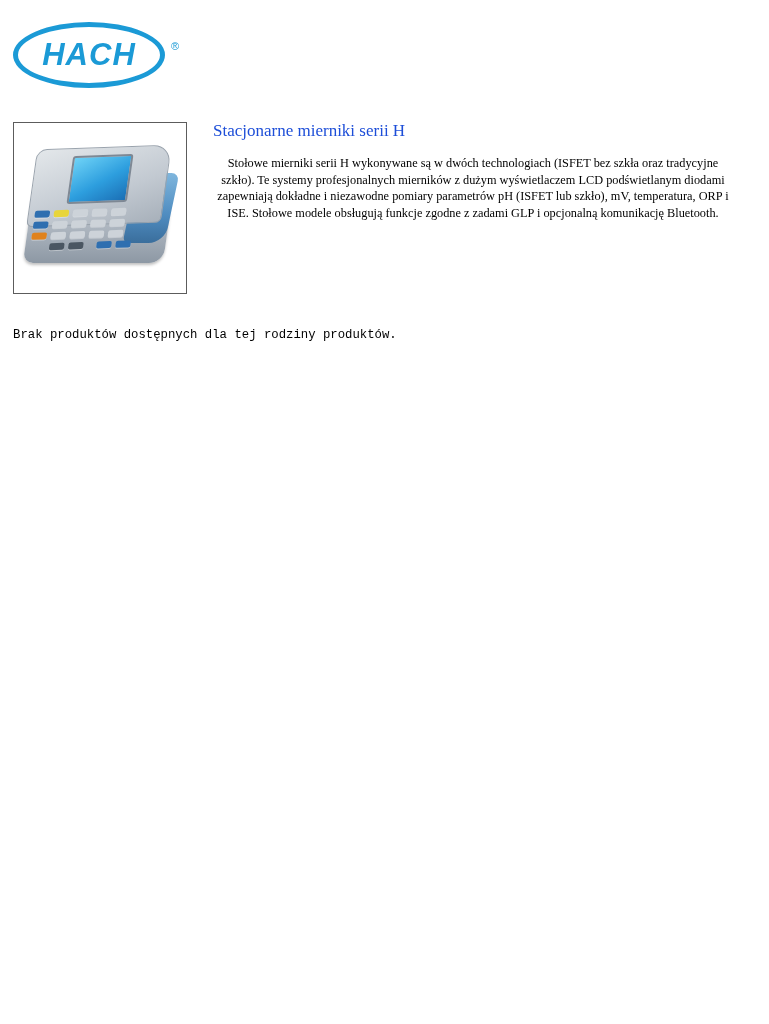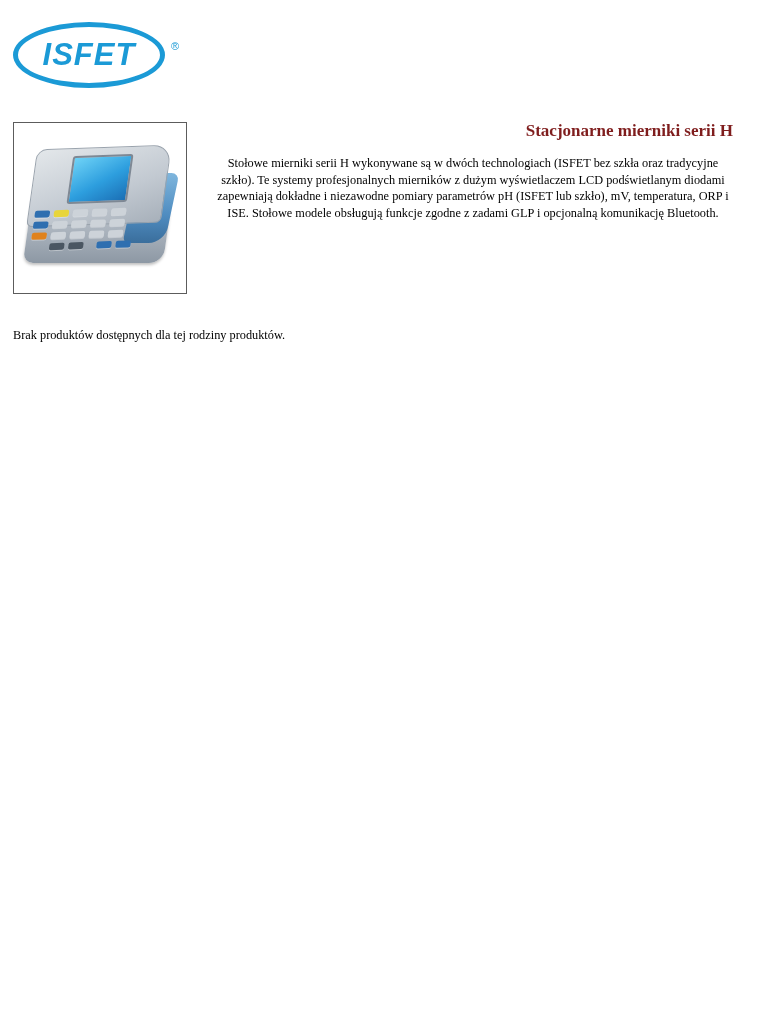--- a/index.html
+++ b/index.html
@@ -146,51 +146,50 @@
 
   
   .content {
     position: absolute;
     left: 213px;
     top: 120px;
     width: 520px;
   }
   .page-title {
     font-family: "Liberation Serif", serif;
-    font-weight: bold;
+    font-weight: normal;
     font-size: 17px;
     line-height: 22px;
     margin: 0 0 13px 0;
-    color: #7f1d1d;
-    text-align: right;
+    color: #1d4ed8;
   }
   .page-desc {
     font-family: "Liberation Serif", serif;
     font-size: 12.3px;
     line-height: 16.5px;
     margin: 0;
     color: #000;
     text-align: center;
   }
   .no-products {
     position: absolute;
     left: 13px;
     top: 327px;
-    font-family: Liberation Serif, serif;
+    font-family: Liberation Mono, monospace;
     font-size: 12.3px;
     line-height: 16px;
     color: #000;
   }
 </style>
 </head>
 <body>
 
 <div class="logo-wrap">
   <div class="logo-ellipse"></div>
-  <div class="logo-text">ISFET</div>
+  <div class="logo-text">HACH</div>
   <div class="logo-reg">®</div>
 </div>
 
 <div class="product-image-box">
   <div class="meter">
     <div class="meter-base"></div>
     <div class="meter-side"></div>
     <div class="meter-top"></div>
     <div class="meter-screen"></div>
     <div class="keypad">

